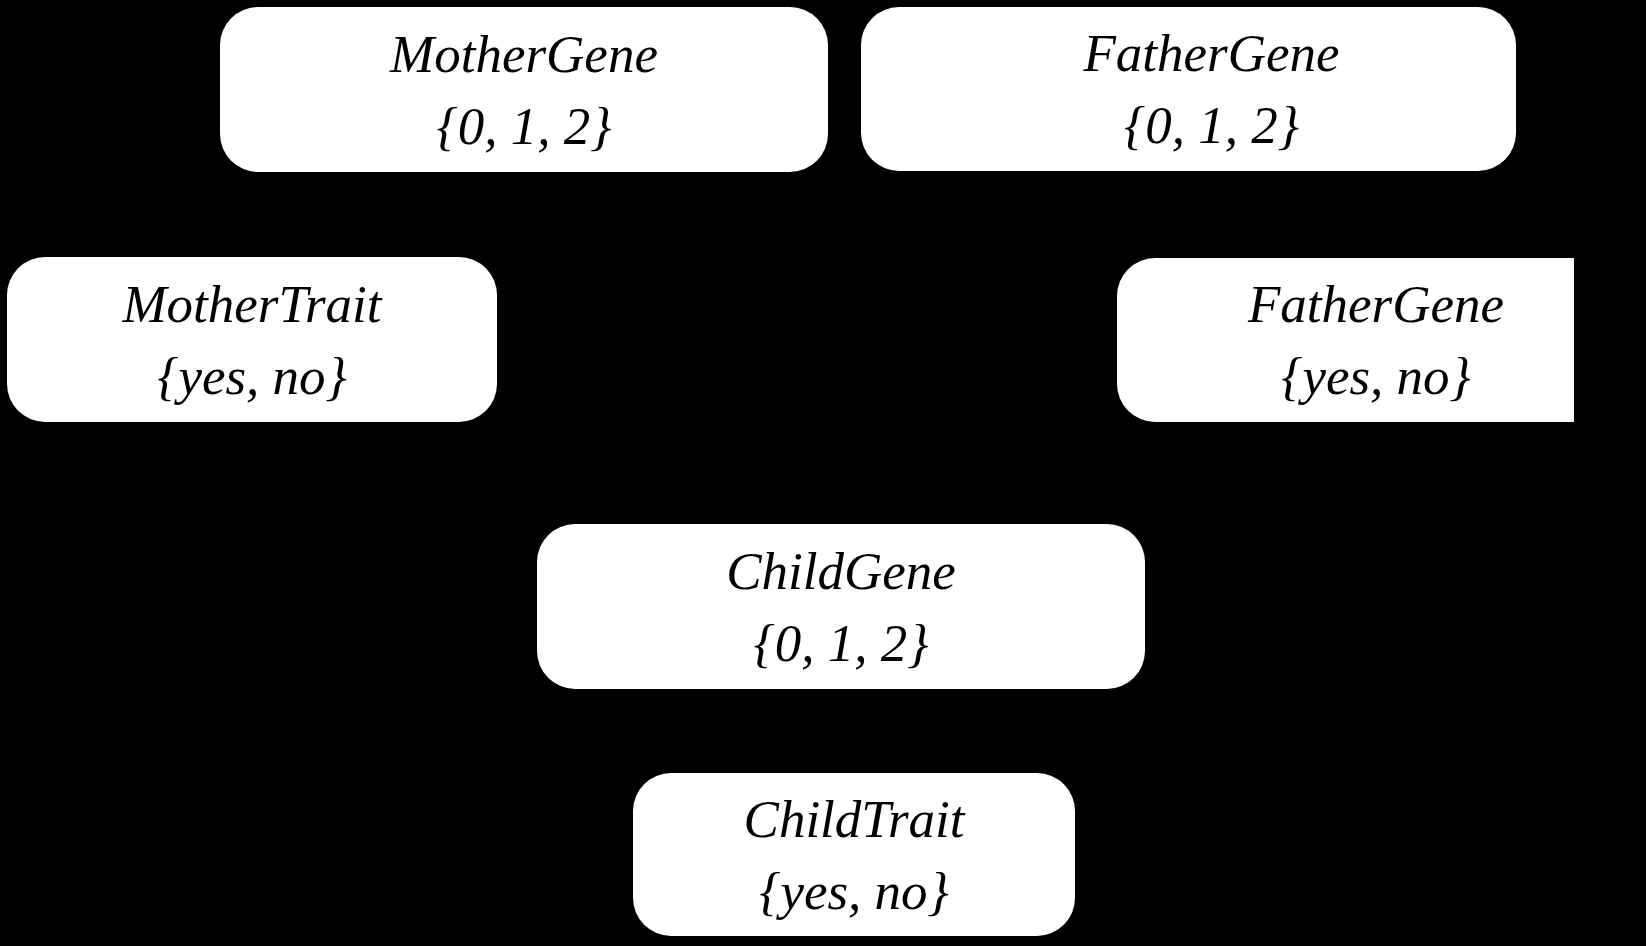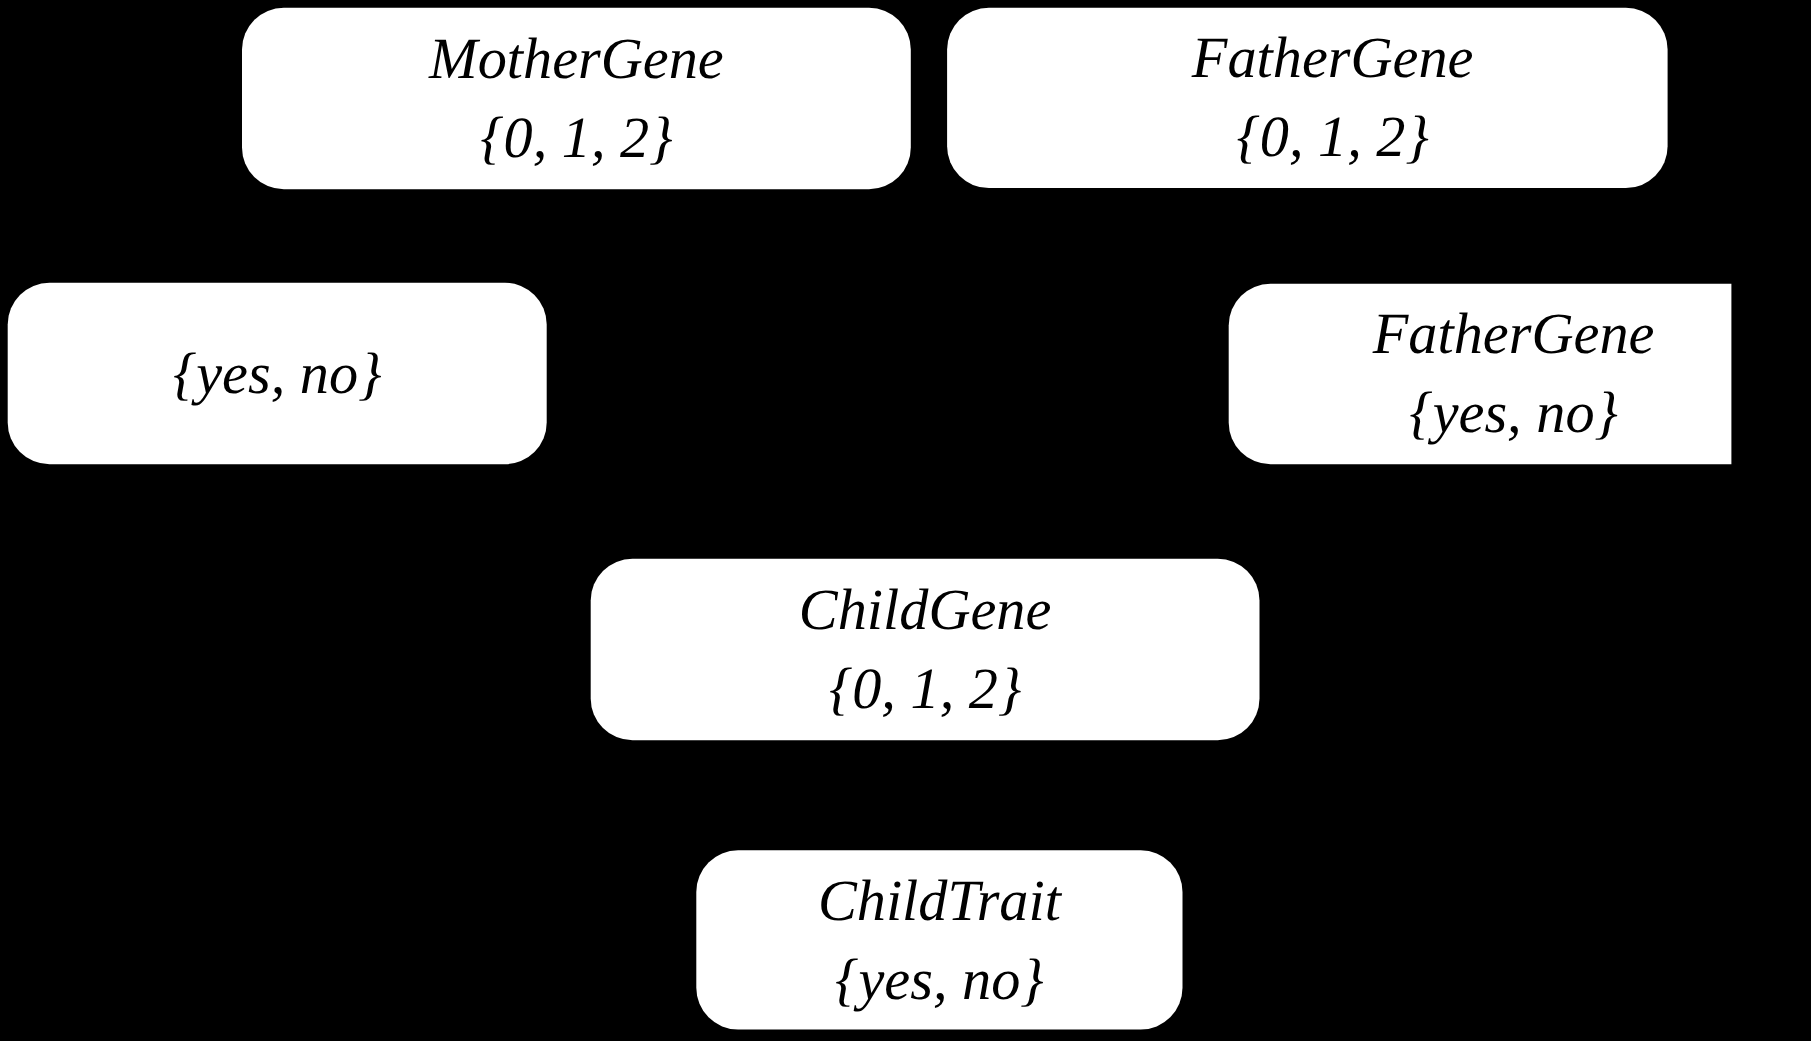--- a/index.html
+++ b/index.html
@@ -31,39 +31,40 @@
   }
   .node .node-name,
   .node .node-domain {
     white-space: nowrap;
   }
   
   .node-mother-gene  { left: 220px;  top: 7px;   width: 608px; height: 165px; }
   .node-father-gene  { left: 861px;  top: 7px;   width: 609px; height: 164px; padding-left: 46px; }
   .node-mother-trait { left: 7px;    top: 257px; width: 490px; height: 165px; }
   .node-father-trait { left: 1117px; top: 258px; width: 518px; height: 164px; }
-  .node-child-gene   { left: 537px;  top: 508px; width: 608px; height: 165px; }
+  .node-child-gene   { left: 537px;  top: 524px; width: 608px; height: 165px; }
   .node-child-trait  { left: 633px;  top: 773px; width: 442px; height: 163px; }
 </style>
 </head>
 <body>
 
 <div class="canvas">
 
   <div class="node node-mother-gene">
     <div class="node-name">MotherGene</div>
     <div class="node-domain">{0, 1, 2}</div>
   </div>
 
   <div class="node node-father-gene">
     <div class="node-name">FatherGene</div>
     <div class="node-domain">{0, 1, 2}</div>
   </div>
 
   <div class="node node-mother-trait">
+    <div class="node-name">MotherTrait</div>
     <div class="node-domain">{yes, no}</div>
   </div>
 
   <div class="node node-father-trait">
     <div class="node-name">FatherGene</div>
     <div class="node-domain">{yes, no}</div>
   </div>
 
   <div class="node node-child-gene">
     <div class="node-name">ChildGene</div>

